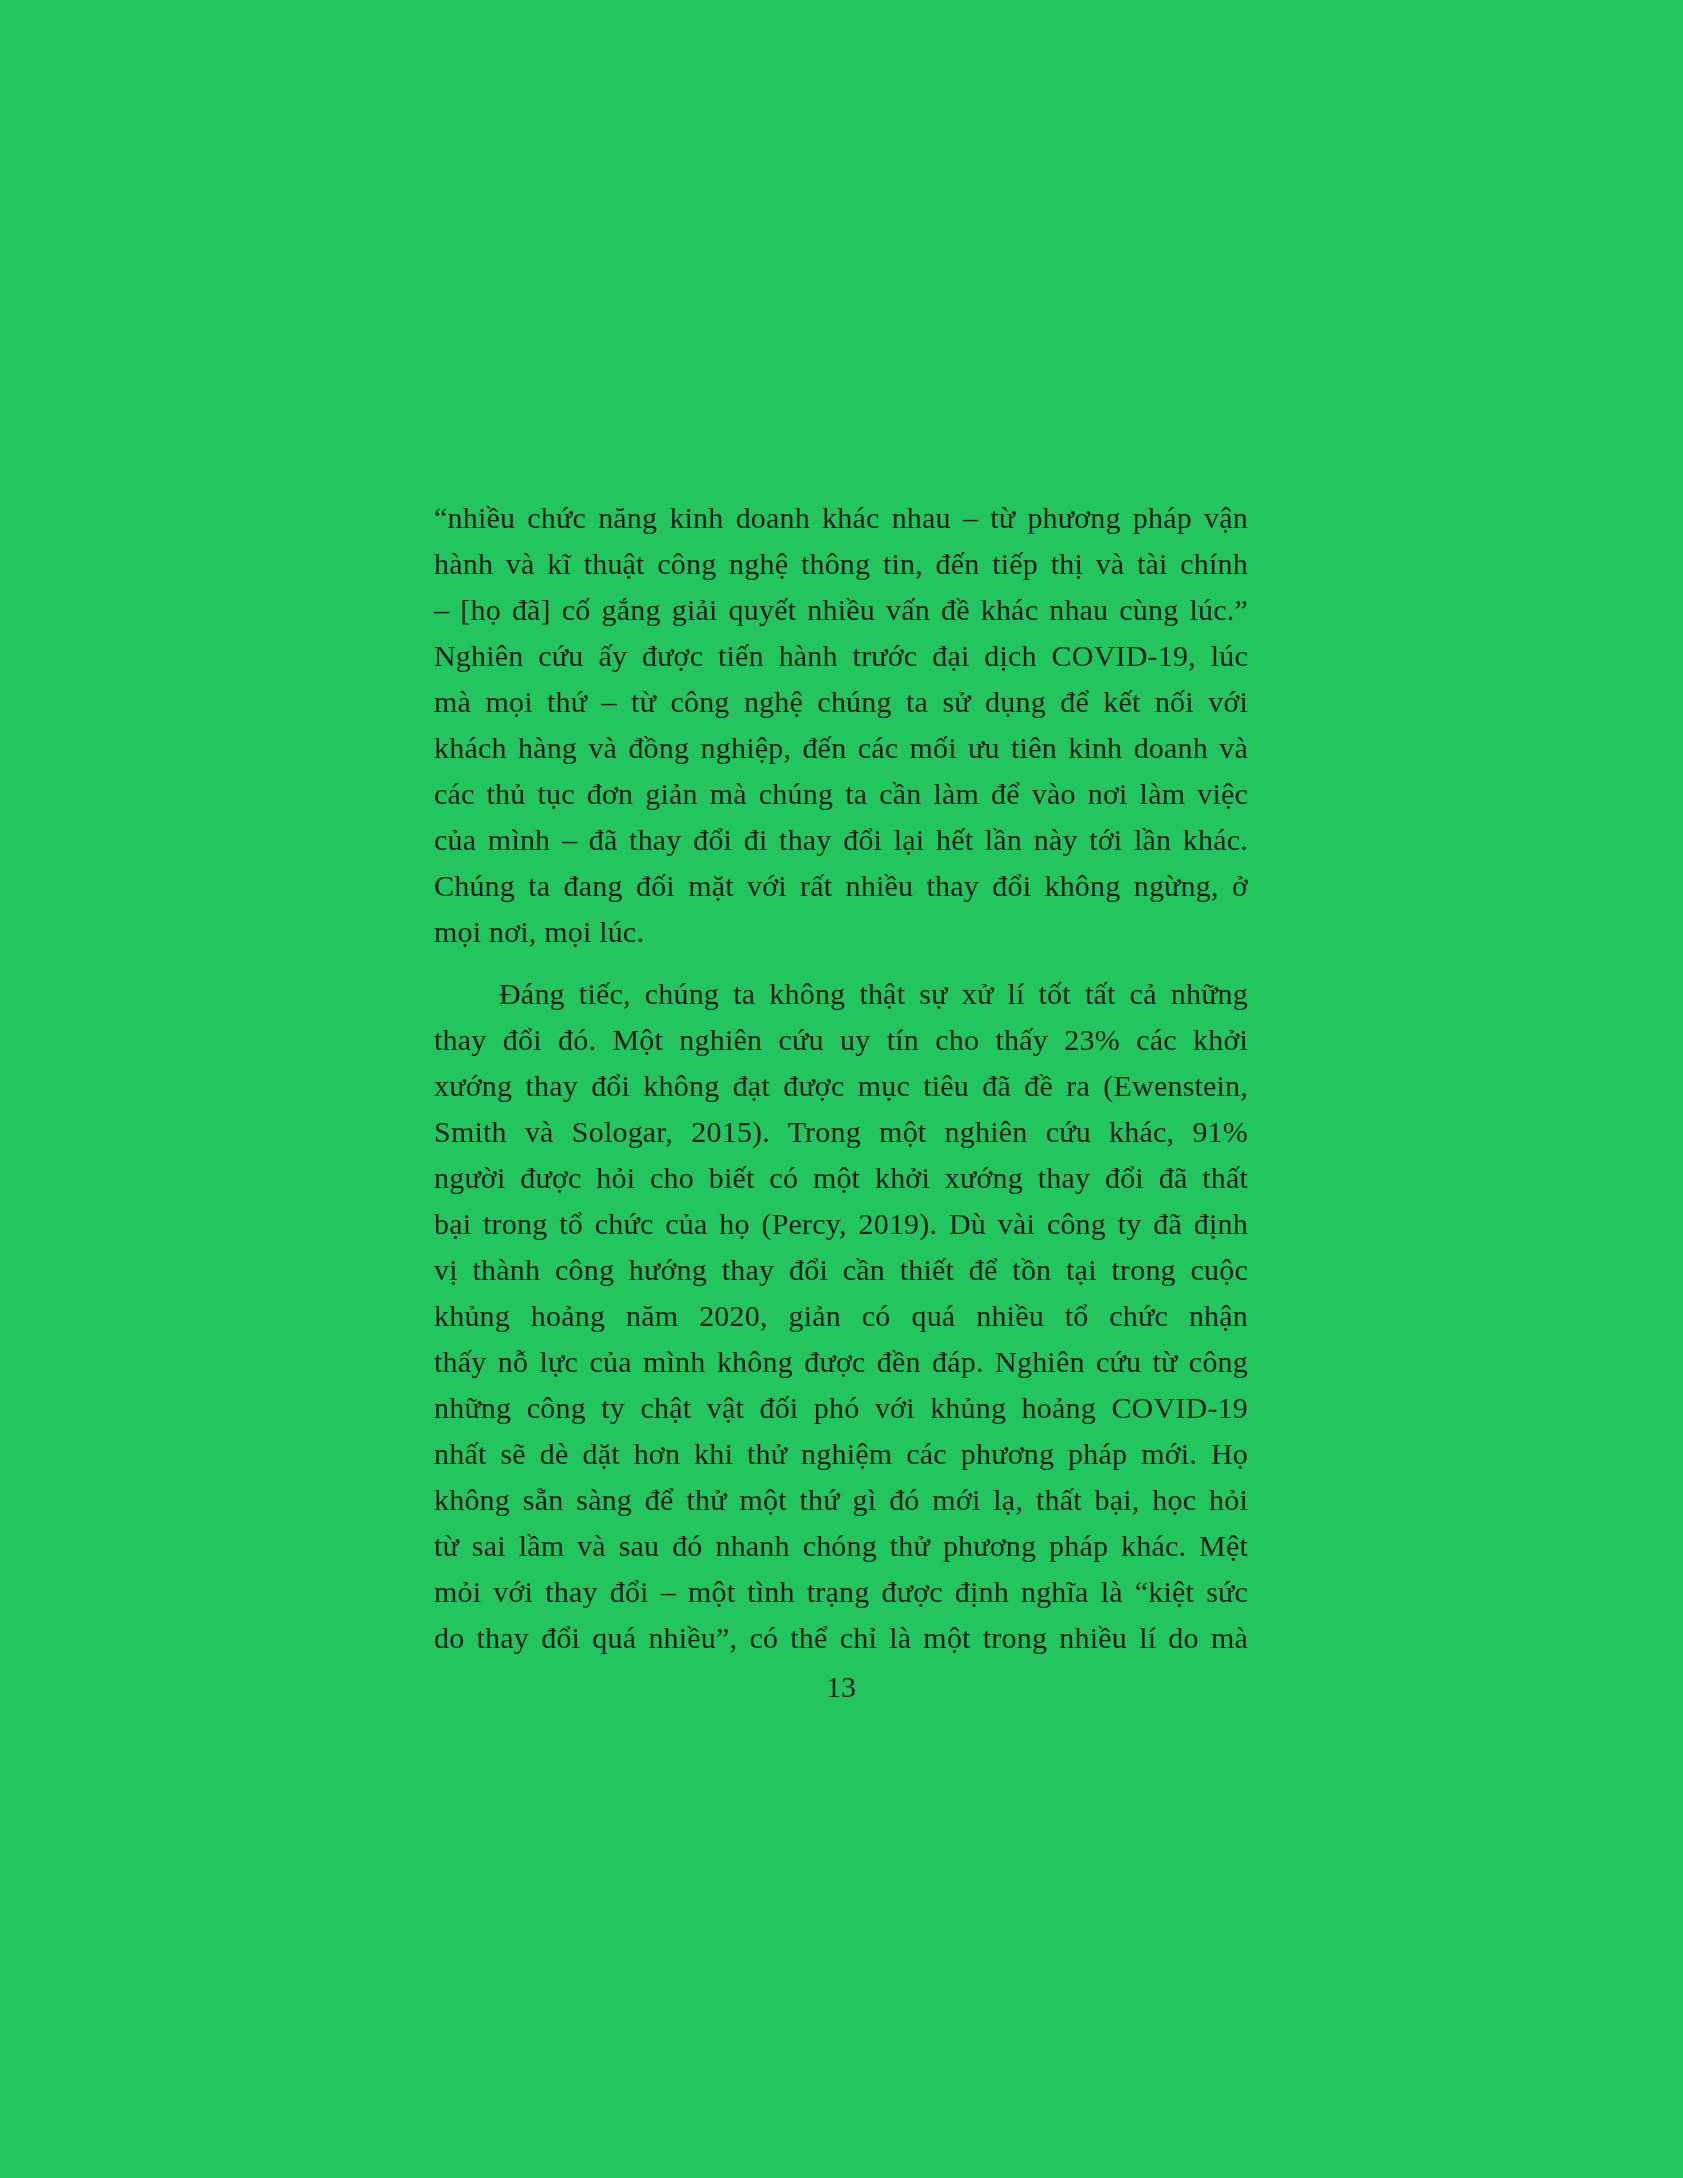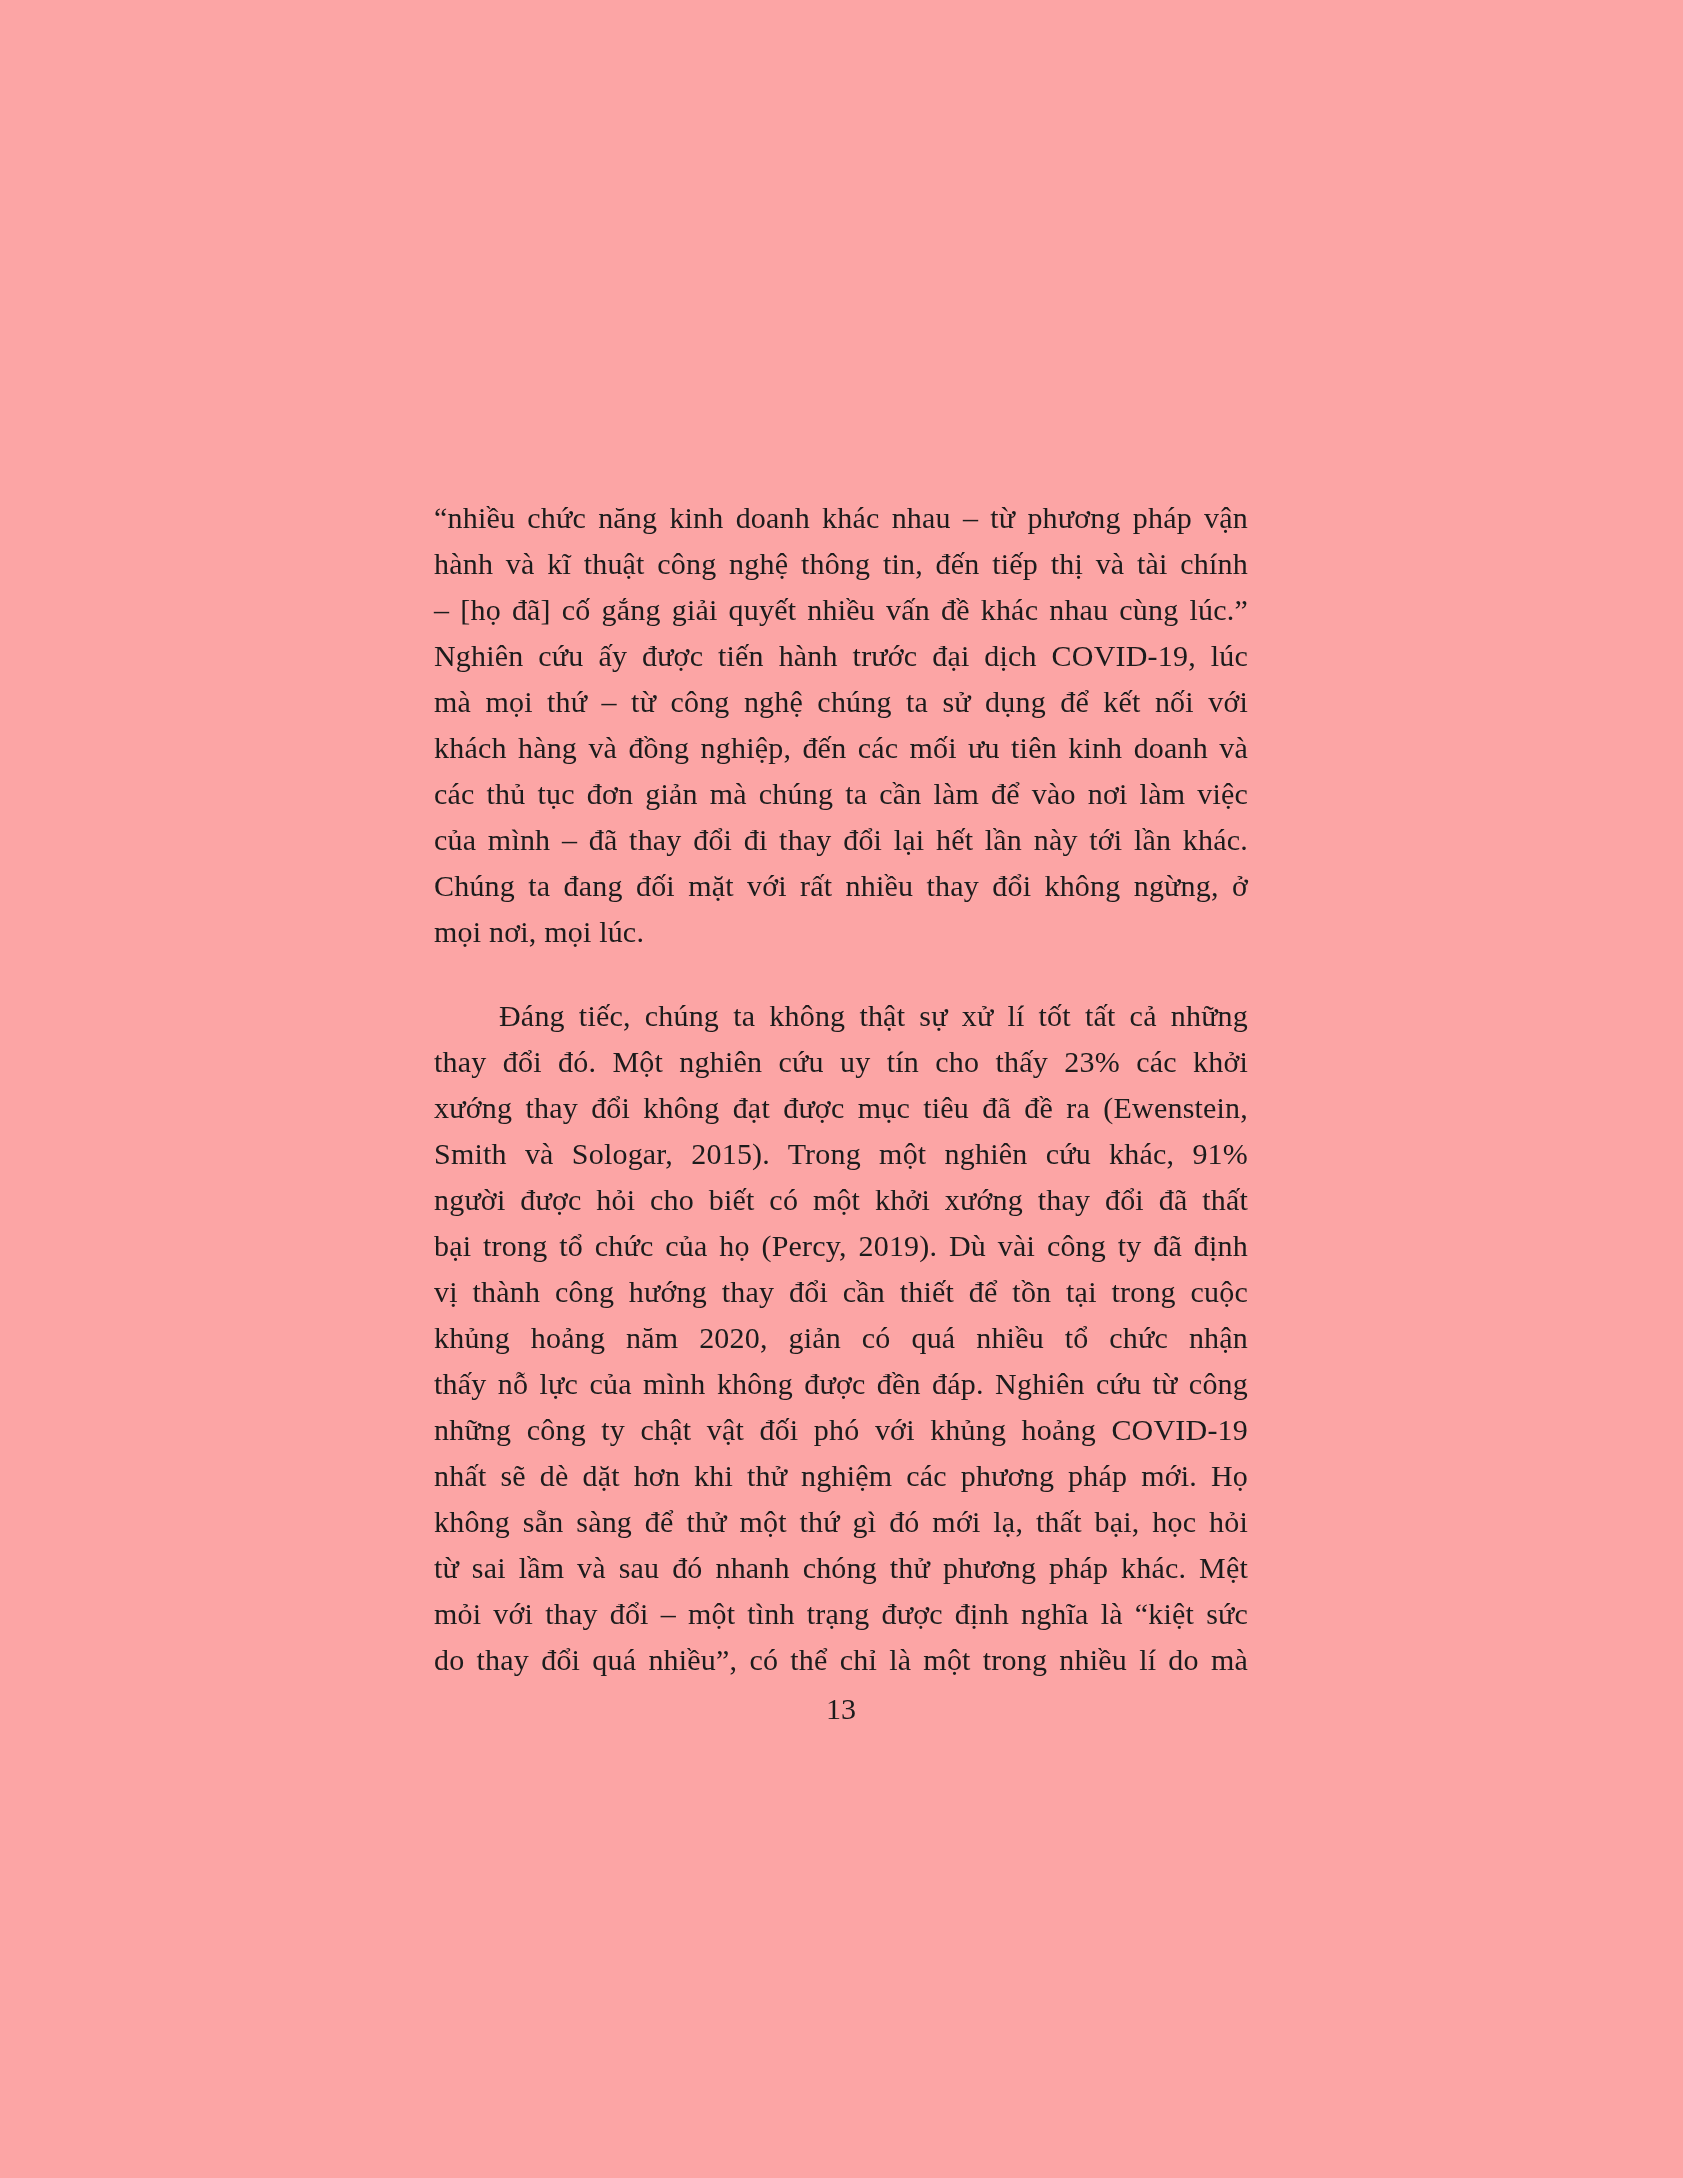--- a/index.html
+++ b/index.html
@@ -4,37 +4,37 @@
   <style>
     html, body {
       margin: 0;
       padding: 0;
       background: #ffffff;
     }
     .page {
       position: relative;
       width: 1683px;
       height: 2178px;
-      background: #fca5a5;
+      background: #22c55e;
       font-family: "Liberation Serif", "DejaVu Serif", serif;
       color: #1c1c1c;
       overflow: hidden;
     }
     .text-block {
       position: absolute;
       left: 434px;
       top: 495px;
       width: 814px;
     }
     .para {
       margin: 0;
       padding: 0;
     }
     .para + .para {
-      margin-top: 38px;
+      margin-top: 16px;
     }
     .line {
       font-size: 30px;
       line-height: 46px;
       white-space: nowrap;
       overflow: visible;
       letter-spacing: 0.2px;
     }
     .line.j {
       text-align: justify;

